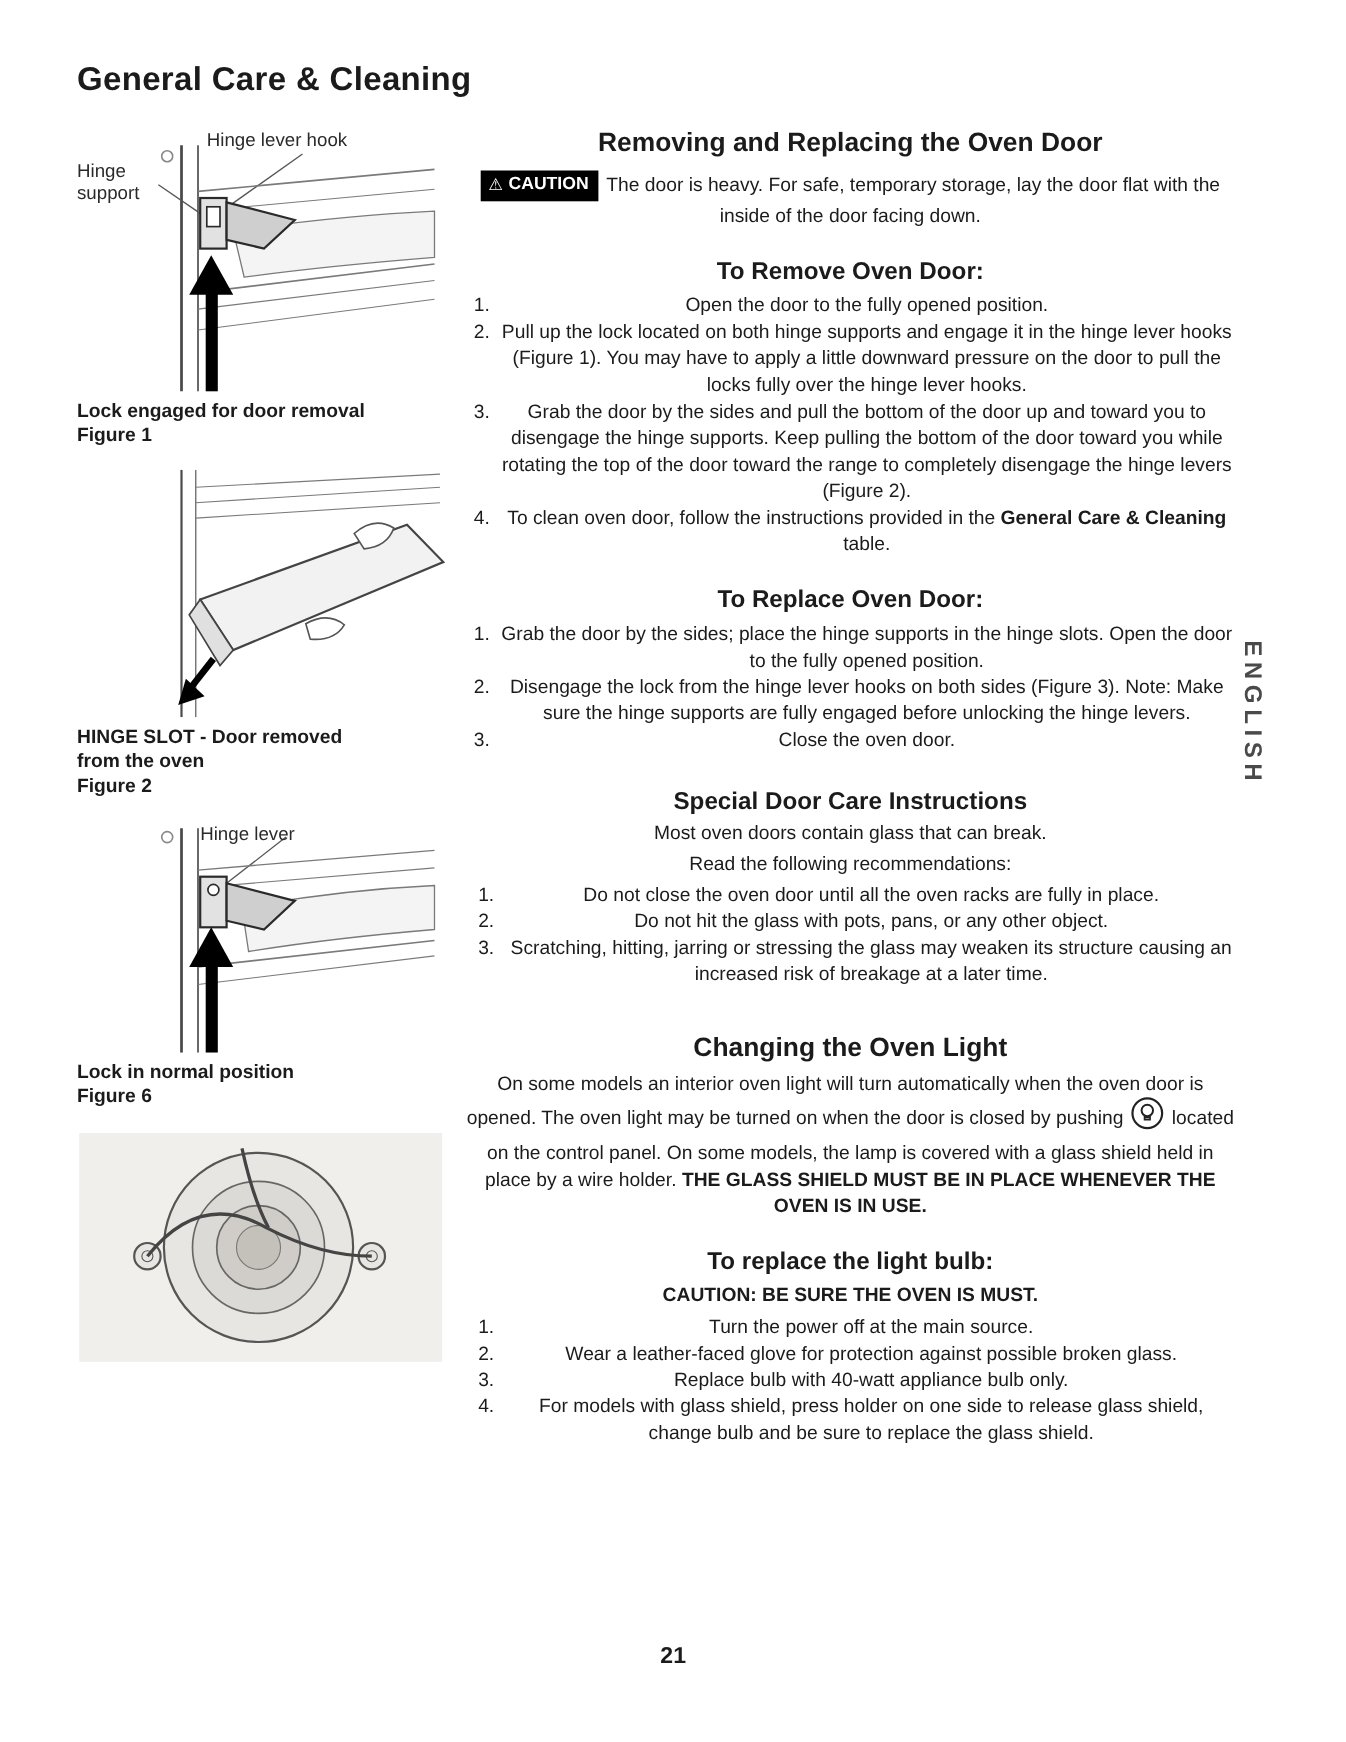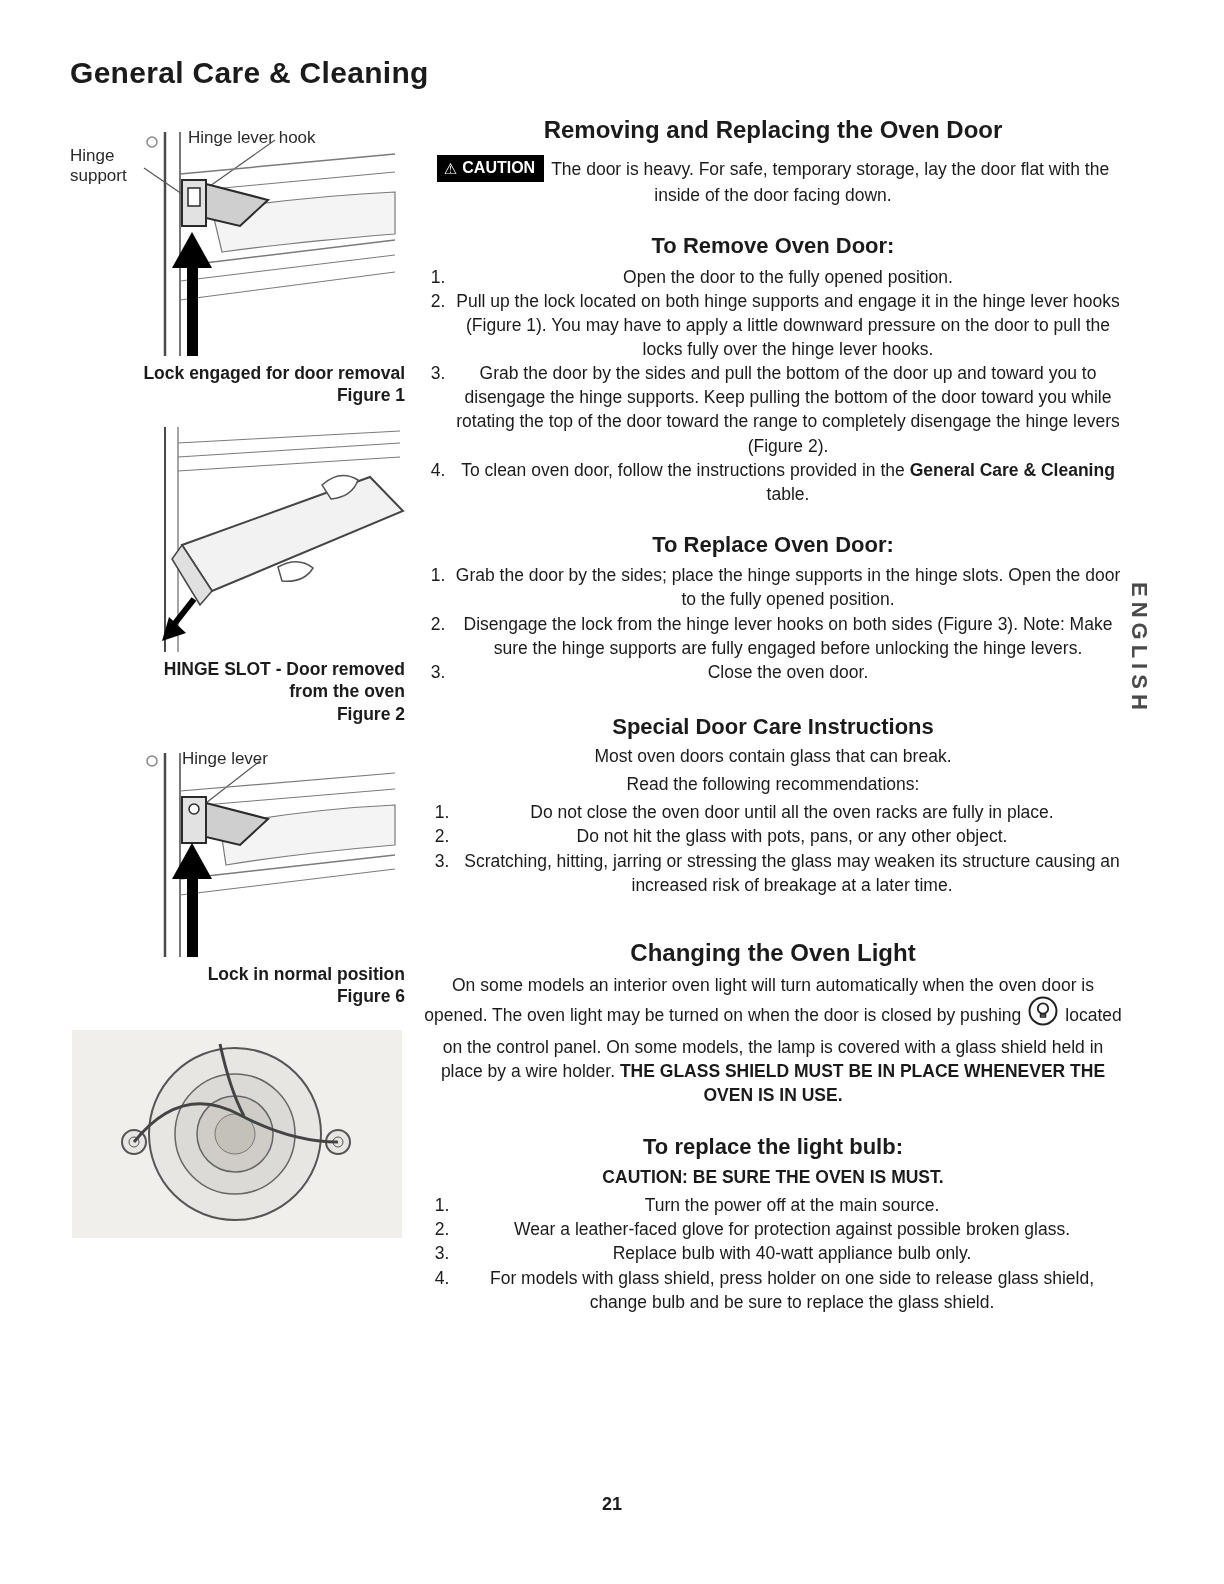--- a/index.html
+++ b/index.html
@@ -11,23 +11,23 @@
   }
   .page { padding:56px 0 0 70px; position:relative; }
   .page-title { font-size:30px; font-weight:bold; letter-spacing:.3px; margin-bottom:26px; }
   .columns { display:flex; align-items:flex-start; }
 
   
   .left-col { width:335px; flex:none; }
   .figure { position:relative; width:335px; }
   .fig-label { position:absolute; font-size:17px; color:#2a2a2a; line-height:1.15; z-index:2; }
   .lbl-hinge-support { left:0; top:30px; width:78px; }
-  .lbl-hinge-lever-hook { left:118px; top:12px; }
+  .lbl-hinge-lever-hook { left:118px; top:2px; }
   .lbl-hinge-lever { left:112px; top:4px; }
-  .fig-caption { font-size:17.5px; font-weight:bold; text-align:right; line-height:1.28; margin:6px 0 20px 0; }
+  .fig-caption { font-size:17.5px; font-weight:bold; text-align:left; line-height:1.28; margin:6px 0 20px 0; }
   .figure svg { display:block; }
 
   
   .right-col { width:700px; margin-left:18px;text-align:center; }
   .sec-heading { font-size:24px; font-weight:bold; margin-bottom:12px; }
   .sec-heading.mt { margin-top:30px; }
   .sec-heading.mt-lg { margin-top:42px; }
   .para { font-size:17.5px; line-height:1.38; margin-bottom:4px; }
   .subhead { font-size:22px; font-weight:bold; margin-top:24px; margin-bottom:3px; line-height:1.38; }
   .list { margin-bottom:2px; }
@@ -41,21 +41,21 @@
     display:inline-flex; align-items:center; gap:5px;
     background:#000; color:#fff; font-weight:bold; font-size:16px;
     padding:2px 9px 3px 7px; margin-right:7px; vertical-align:baseline;
     position:relative; top:-1px;
   }
   .caution-tri { font-size:15px; line-height:1; }
 
   .bulb-icon { display:inline-block; vertical-align:middle; margin:0 6px; position:relative; top:-2px; }
 
   
-  .page-number { position:absolute; left:0; top:1494px; width:1224px; text-align:center; font-size:18px; font-weight:bold; }
+  .page-number { position:absolute; left:0; top:1494px; width:1224px; text-align:center; font-size:21px; font-weight:bold; }
   .side-label {
     position:absolute; left:1126px; top:582px;
     writing-mode:vertical-rl; font-size:22px; font-weight:bold;
     letter-spacing:5px; color:#4a4a4a;
   }
 </style>
 </head>
 <body>
 
 <div class="page">

